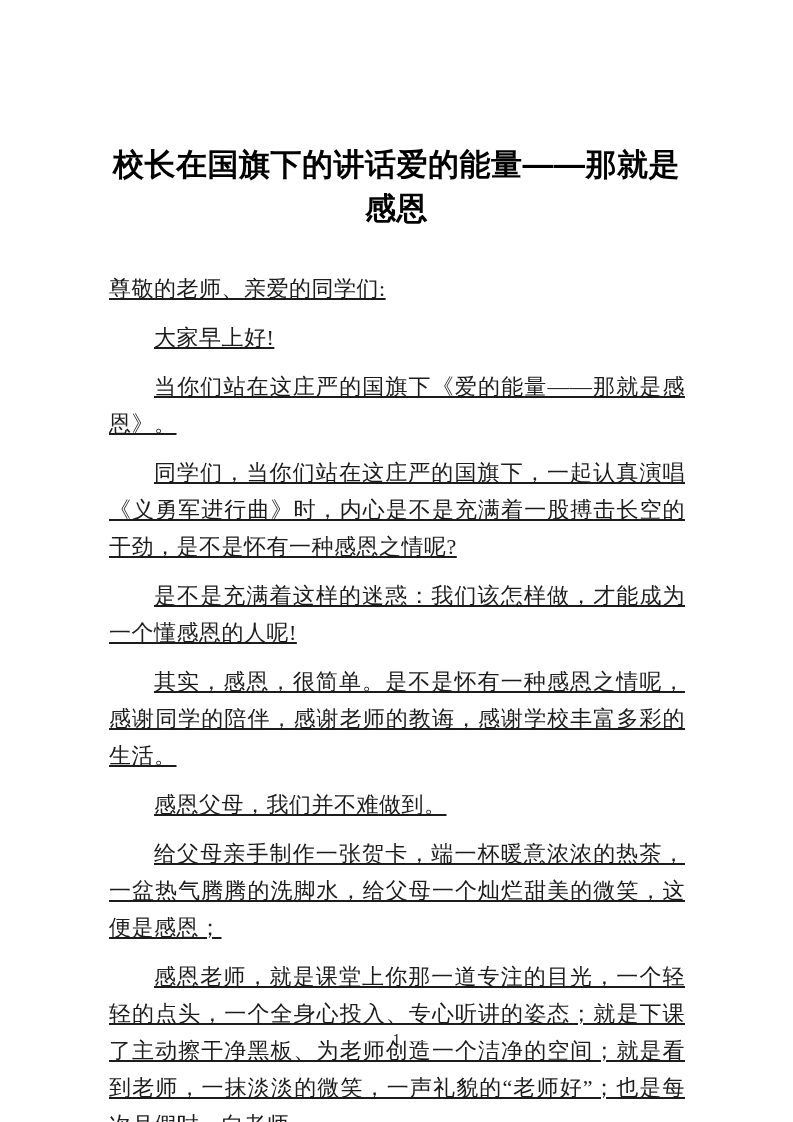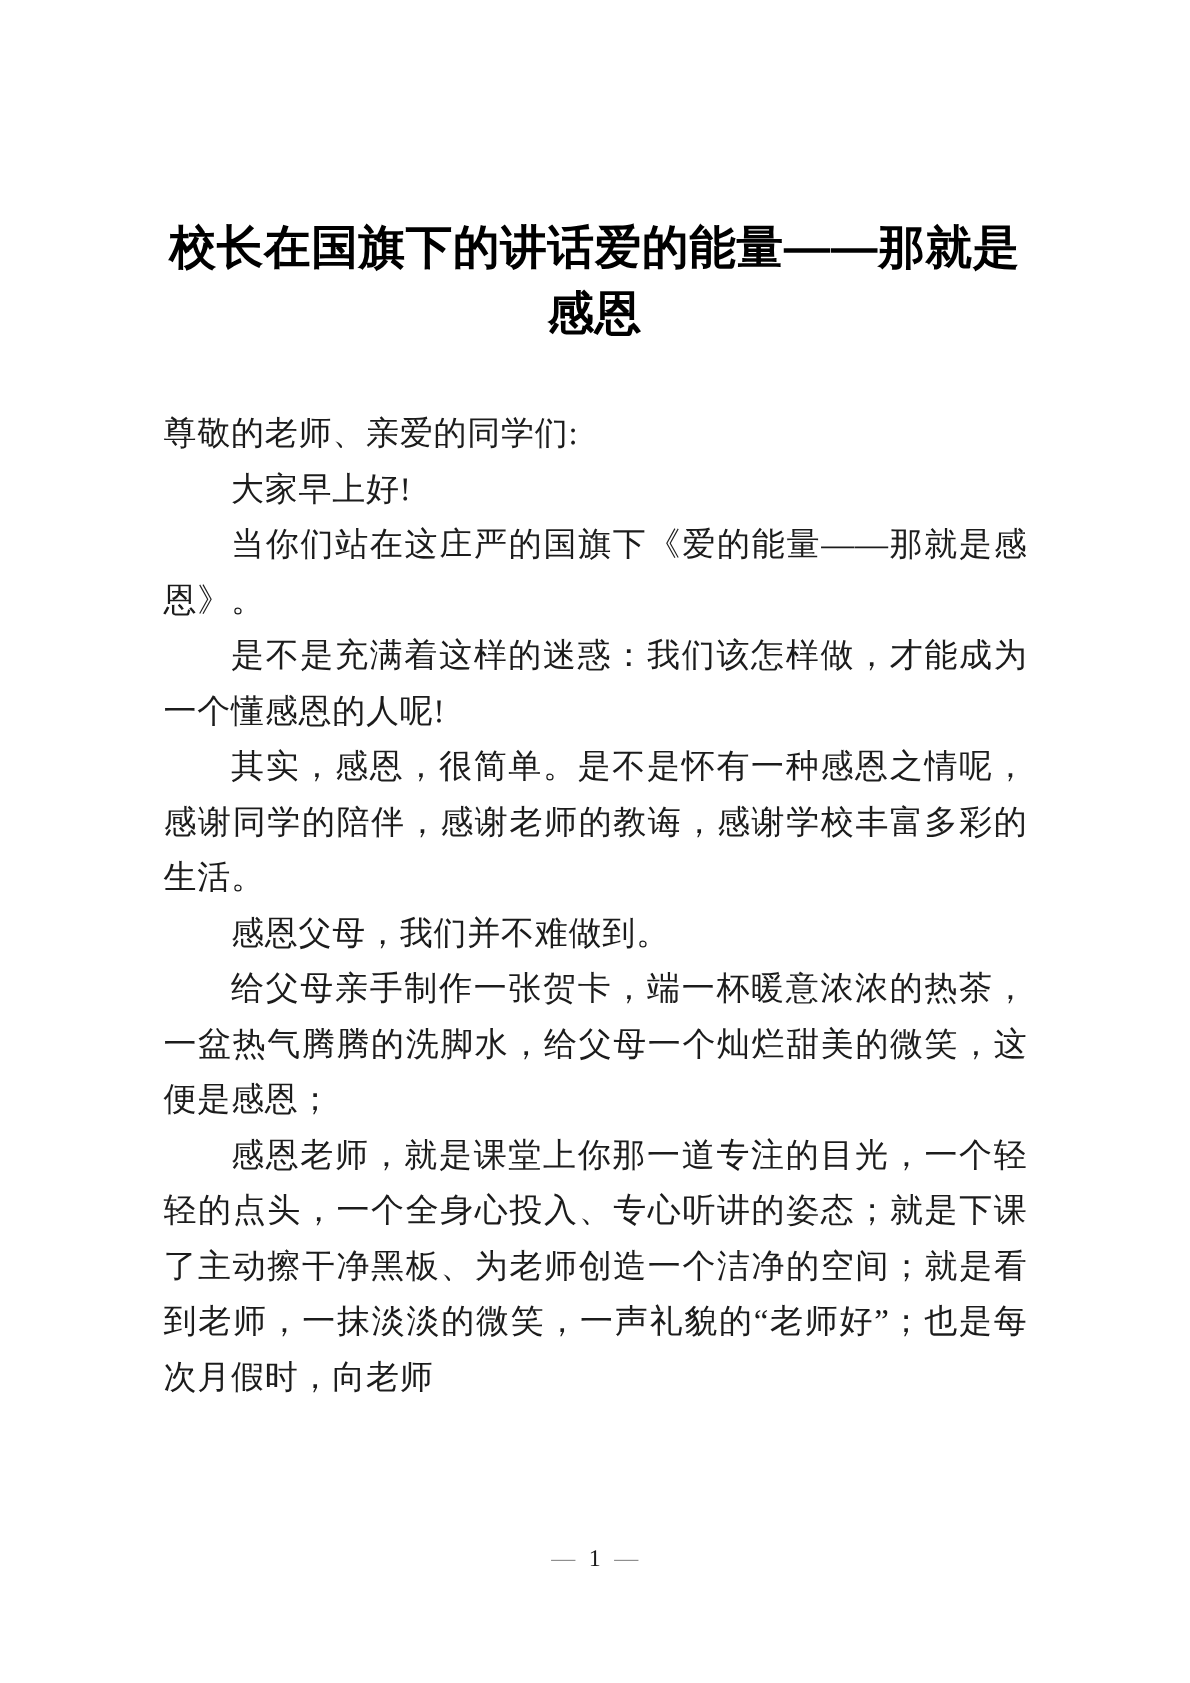--- a/index.html
+++ b/index.html
@@ -31,22 +31,23 @@
     left: 109px;
     width: 576px;
     font-size: 22px;
     line-height: 37px;
     color: #1c1c1c;
   }
   .para {
     text-align: justify;
     text-justify: inter-character;
     letter-spacing: 0.5px;
+    text-decoration: underline;
   }
-  .para.indent { text-indent: 45px; }
+  .para.indent { text-indent: 45px; margin-top: 12px; }
   .page-footer {
     position: absolute;
     top: 1030px;
     left: 0;
     width: 100%;
     display: flex;
     justify-content: center;
     align-items: center;
     gap: 9px;
     font-size: 16px;
@@ -59,20 +60,21 @@
 <body>
 
 <div class="page">
 
   <h1 class="doc-title">校长在国旗下的讲话爱的能量——那就是感恩</h1>
 
   <div class="doc-body">
       <p class="para">尊敬的老师、亲爱的同学们:</p>
       <p class="para indent">大家早上好!</p>
       <p class="para indent">当你们站在这庄严的国旗下《爱的能量——那就是感恩》。</p>
+      <p class="para indent">同学们，当你们站在这庄严的国旗下，一起认真演唱《义勇军进行曲》时，内心是不是充满着一股搏击长空的干劲，是不是怀有一种感恩之情呢?</p>
       <p class="para indent">是不是充满着这样的迷惑：我们该怎样做，才能成为一个懂感恩的人呢!</p>
       <p class="para indent">其实，感恩，很简单。是不是怀有一种感恩之情呢，感谢同学的陪伴，感谢老师的教诲，感谢学校丰富多彩的生活。</p>
       <p class="para indent">感恩父母，我们并不难做到。</p>
       <p class="para indent">给父母亲手制作一张贺卡，端一杯暖意浓浓的热茶，一盆热气腾腾的洗脚水，给父母一个灿烂甜美的微笑，这便是感恩；</p>
       <p class="para indent">感恩老师，就是课堂上你那一道专注的目光，一个轻轻的点头，一个全身心投入、专心听讲的姿态；就是下课了主动擦干净黑板、为老师创造一个洁净的空间；就是看到老师，一抹淡淡的微笑，一声礼貌的“老师好”；也是每次月假时，向老师</p>
     </div>
 
   <div class="page-footer">
     <span class="footer-dash">—</span>
     <span class="page-num">1</span>

